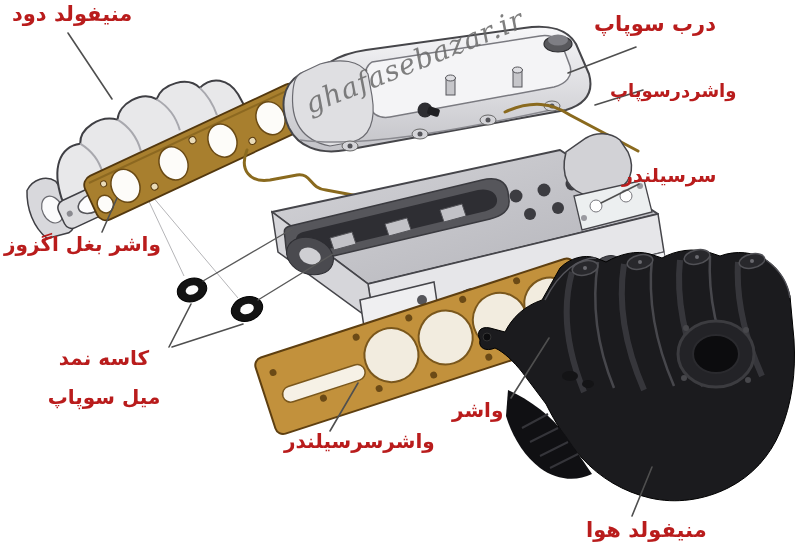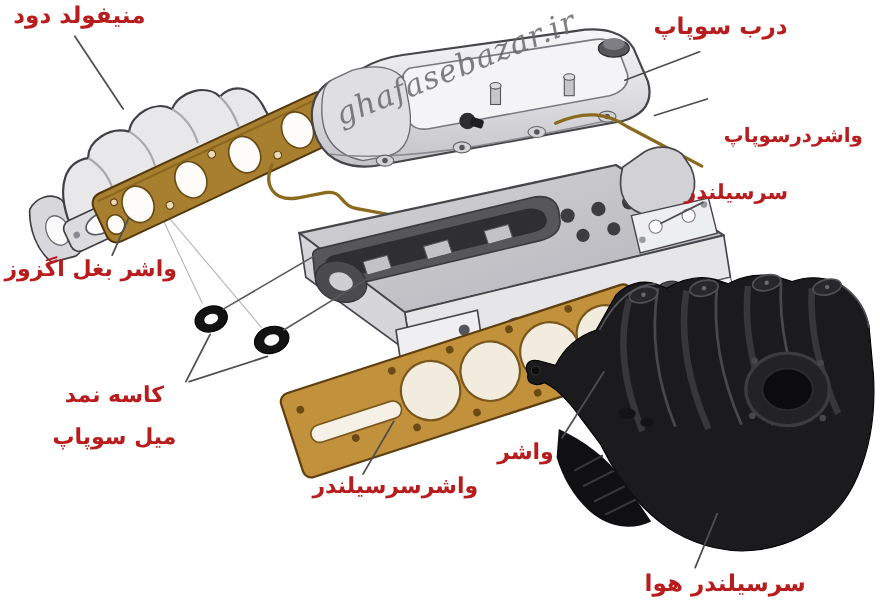--- a/index.html
+++ b/index.html
@@ -17,21 +17,21 @@
   .part-label{
     position:absolute;
     direction:rtl;
     color:#b91c1c;
     font-weight:bold;
     white-space:nowrap;
     line-height:1.1;
   }
   .lbl-exhaust-manifold{left:12px;top:3px;font-size:21px;}
   .lbl-valve-cover{left:594px;top:13px;font-size:21px;text-align:right;}
-  .lbl-valve-cover-gasket{left:658px;top:81px;font-size:18px;margin-top:33px;}
+  .lbl-valve-cover-gasket{left:610px;top:81px;font-size:18px;}
   .lbl-cylinder-head{left:622px;top:165px;font-size:19px;}
   .lbl-exhaust-side-gasket{left:4px;top:233px;font-size:20px;}
   .lbl-cam-seal{left:28px;top:347px;width:152px;text-align:center;font-size:20px;}
   .lbl-cam-seal .line{display:block;margin-bottom:17px;}
   .lbl-head-gasket{left:284px;top:430px;font-size:20px;}
   .lbl-manifold-gasket{left:452px;top:399px;width:100px;text-align:left;font-size:20px;}
   .lbl-manifold-gasket .line{display:block;margin-bottom:16px;}
   .lbl-intake-manifold{left:586px;top:519px;font-size:21px;}
   .watermark{
     position:absolute;
@@ -340,15 +340,15 @@
   <div class="part-label lbl-cylinder-head">سرسیلندر</div>
   <div class="part-label lbl-exhaust-side-gasket">واشر بغل اگزوز</div>
   <div class="part-label lbl-cam-seal">
     <span class="line">کاسه نمد</span>
     <span class="line">میل سوپاپ</span>
   </div>
   <div class="part-label lbl-head-gasket">واشرسرسیلندر</div>
   <div class="part-label lbl-manifold-gasket">
     <span class="line">واشر</span>
   </div>
-  <div class="part-label lbl-intake-manifold">سرسیلندر هوا</div>
+  <div class="part-label lbl-intake-manifold">منیفولد هوا</div>
 
 </div>
 
 </body></html>

